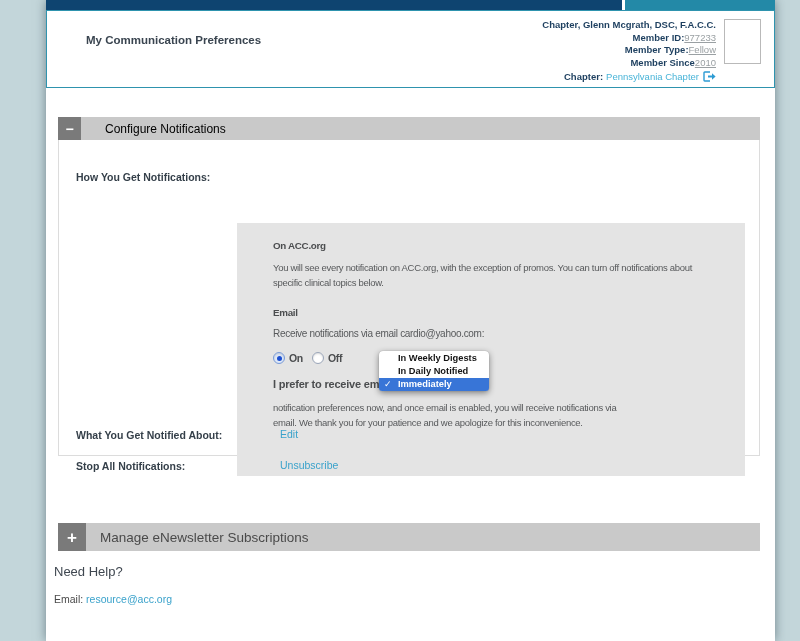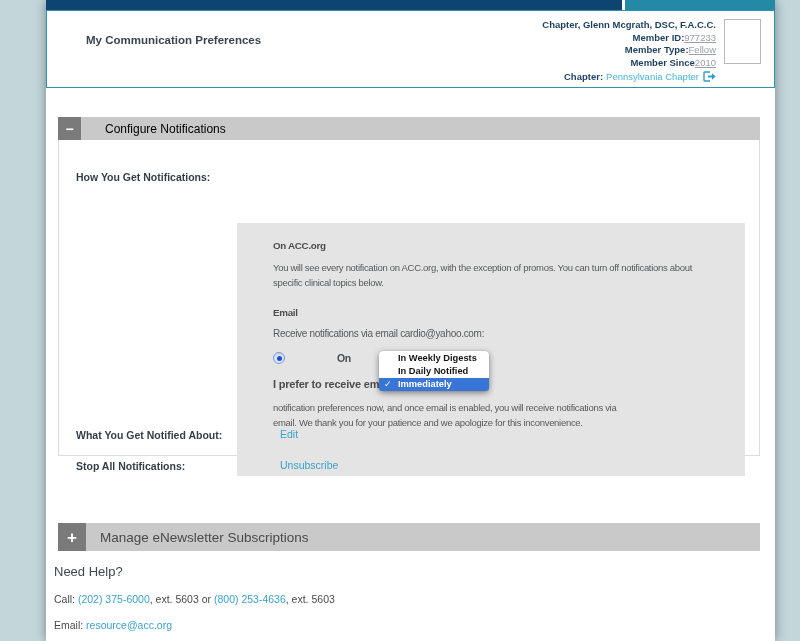--- a/index.html
+++ b/index.html
@@ -43,21 +43,21 @@
   .row-label{font-size:10.5px;font-weight:bold;color:#343f49;white-space:nowrap;}
   .how-label{position:absolute;left:17px;top:31px;}
   .graybox{position:absolute;left:178px;top:39px;width:508px;height:253px;background:#e4e4e4;
            box-sizing:border-box;padding:17px 36px;overflow:hidden;font-size:9.5px;
            letter-spacing:-0.3px;color:#57595b;margin-top:44px;}
   .line{white-space:nowrap;}
   .gb-title{font-weight:bold;color:#4b4d4f;font-size:9.8px;}
   .gb-para{margin-top:9px;line-height:15px;}
   .gb-email{margin-top:17px;}
   .gb-text{margin-top:10px;font-size:10px;}
-  .radio-row{margin-top:13px;display:flex;align-items:center;gap:48px;}
+  .radio-row{margin-top:13px;display:flex;align-items:center;}
   .radio{width:12px;height:12px;border-radius:50%;background:#fff;border:1px solid #9aa5b8;
          box-shadow:inset 0 1px 2px rgba(0,0,0,.15);position:relative;display:inline-block;
          margin-right:4px;cursor:pointer;flex:none;box-sizing:border-box;}
   .radio.on{border-color:#7a9bd6;background:#dfe9f9;}
   .radio.on::after{content:"";position:absolute;left:2.5px;top:2.5px;width:5px;height:5px;
                    border-radius:50%;background:#1c4fd0;}
   .radio-label{font-weight:bold;color:#4b4d4f;font-size:10.5px;margin-right:9px;}
   .prefer{margin-top:14px;font-weight:bold;font-size:11px;color:#4b4d4f;letter-spacing:-0.2px;white-space:nowrap;}
   .menu{position:absolute;left:142px;top:128px;width:110px;background:#fff;border-radius:4px;
         box-shadow:0 2px 6px rgba(0,0,0,.45),0 0 1px rgba(0,0,0,.3);padding-top:1px;z-index:3;letter-spacing:0;}
@@ -165,18 +165,17 @@
 
     <div class="sec-bar sec-bar-manage">
       <div class="sec-btn">
         <span class="sec-glyph">+</span>
       </div>
       <div class="sec-title">Manage eNewsletter Subscriptions</div>
     </div>
 
     <div class="help">
       <div class="help-title">Need Help?</div>
-      <div class="help-line"><span>Call: </span><a class="link">(202) 375-6000</a><span>, ext. 5603 or </span><a class="link">(800) 253-4636</a><span>, ext. 5603</span></div>
       <div class="help-line"><span>Email: </span><a class="link">resource@acc.org</a></div>
     </div>
 
   </div>
 </div>
 
 </body></html>

